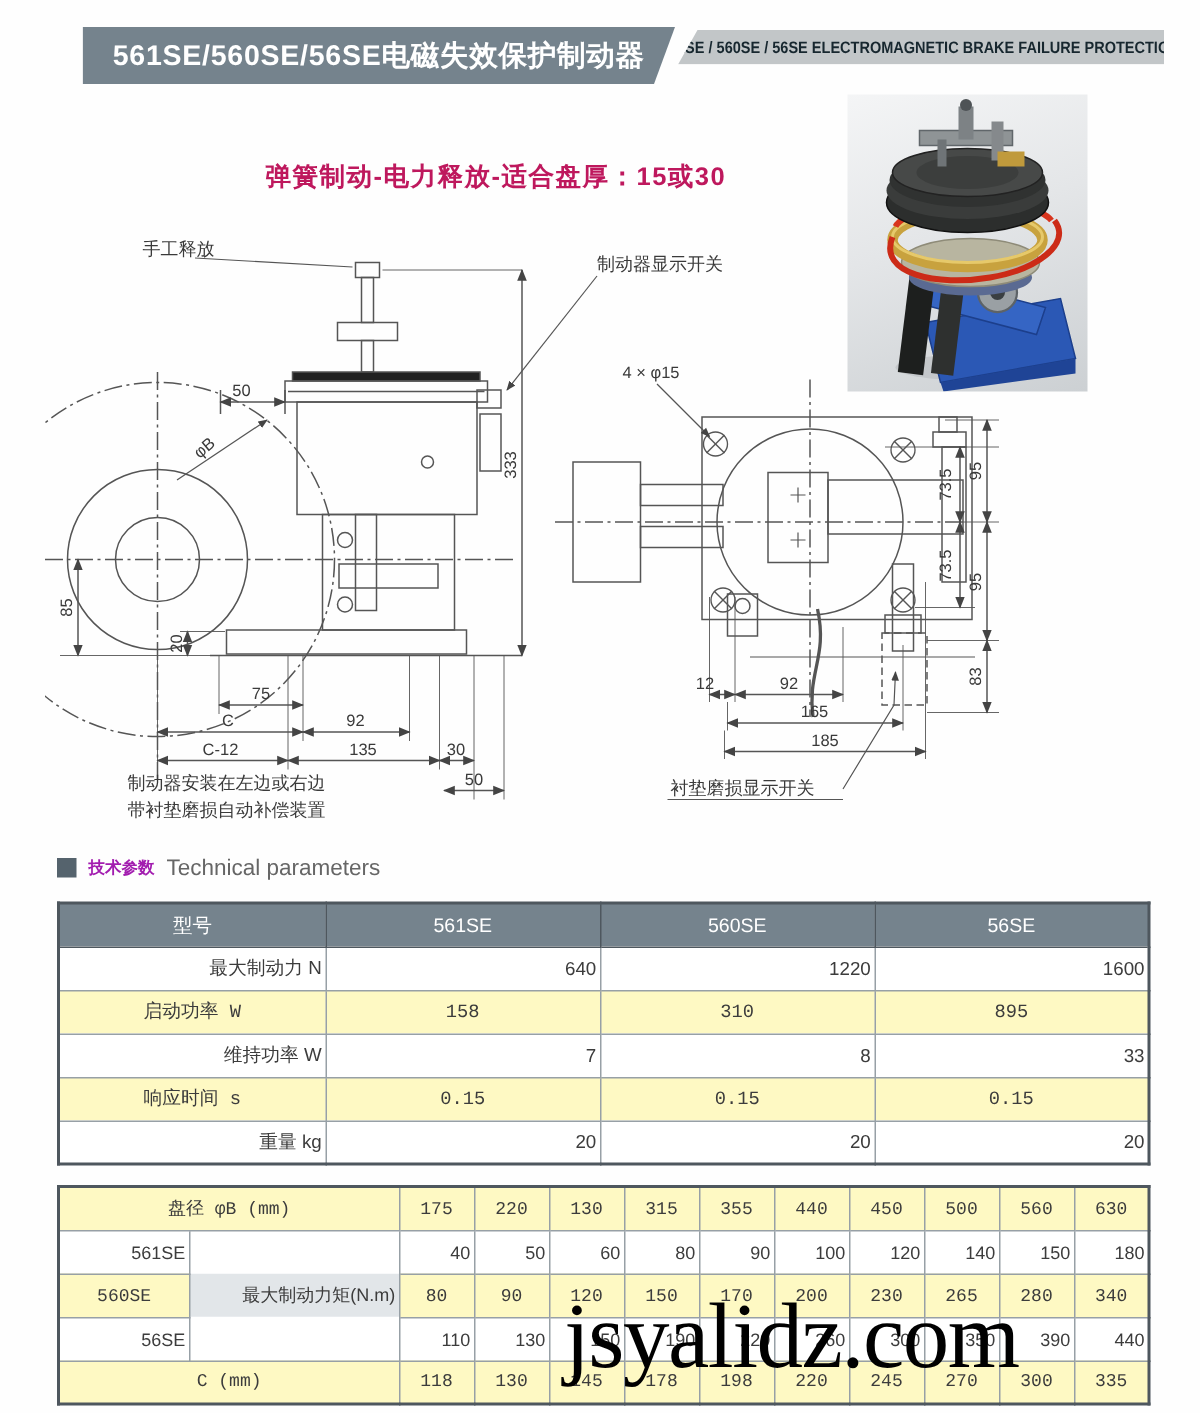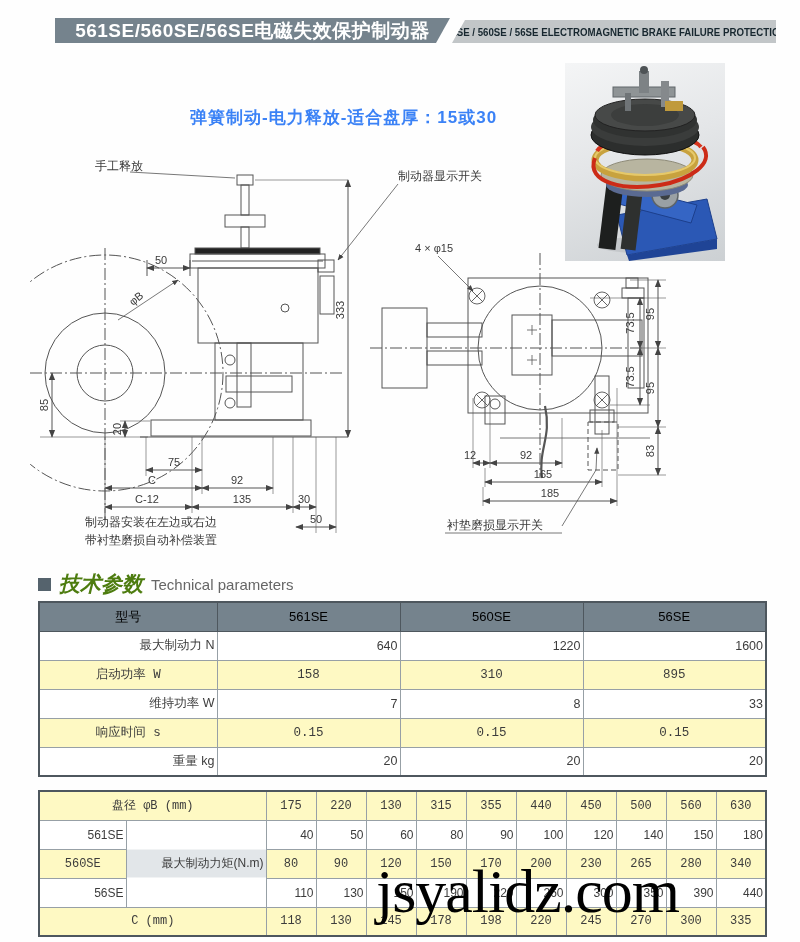--- a/index.html
+++ b/index.html
@@ -1,61 +1,61 @@
 <!DOCTYPE html>
 <html><head>
 <meta charset="utf-8">
 <style>
   * { margin:0; padding:0; box-sizing:border-box; }
   body { background:#fff; font-family:"Liberation Sans", sans-serif; }
   #page { position:relative; width:800px; height:942px; background:#fefefe; overflow:hidden; }
 
   
   .hdr-left {
-    position:absolute; left:55px; top:18px; width:395px; height:25px;
+    position:absolute; left:55px; top:18px; width:395px; height:38px;
     background:#75838d; color:#fff; font-size:19px; font-weight:bold;
     display:flex; align-items:center; justify-content:center;
     clip-path:polygon(0 0,100% 0,calc(100% - 14px) 100%,0 100%);
     letter-spacing:0.5px;
   }
   .hdr-right {
     position:absolute; left:452px; top:20px; width:324px; height:23px;
     background:#c2c6c8; color:#17272f; font-size:11px; font-weight:bold;
     display:flex; align-items:center; justify-content:center;
     clip-path:polygon(13px 0,100% 0,100% 100%,0 100%);
   }
   .hdr-right span { transform:scaleX(0.88); white-space:nowrap; }
 
   
   .photo {
     position:absolute; left:565px; top:63px; width:160px; height:198px;
     background:linear-gradient(160deg,#f4f5f6 0%,#e4e6e8 45%,#ccd0d3 100%);
   }
 
   .draw-title {
-    position:absolute; left:190px; top:106px; font-size:17px; font-weight:bold; color:#3b82f6;
+    position:absolute; left:177px; top:106px; font-size:17px; font-weight:bold; color:#be185d;
     letter-spacing:1px;
   }
 
   .drawing-svg { position:absolute; left:30px; top:148px; }
   .drawing-svg text { font-family:"Liberation Sans", sans-serif; fill:#3a3a3a; }
   .dim { font-size:11px; }
   .lbl { font-size:12px; }
 
   
   .section-hdr { position:absolute; left:38px; top:570px; display:flex; align-items:center; }
   .section-sq { width:13px; height:13px; background:#55636d; margin-right:8px; }
-  .section-cn { font-size:21px; font-weight:bold; color:#4d7c0f;font-style:italic; }
+  .section-cn { font-size:11px; font-weight:bold; color:#a21caf; }
   .section-en { font-size:15px; color:#666; margin-left:8px; }
 
   table { border-collapse:collapse; table-layout:fixed; position:absolute; background:#fff; }
   td { border:1px solid #97a0a6; text-align:center; font-size:12.5px; color:#3c3c3c; height:29px; padding:0 2px; }
   .t1 { left:38px; top:601px; width:727px; border:2px solid #4e575e; }
   .t2 { left:38px; top:790px; width:727px; border:2px solid #4e575e; }
-  .th-row td { background:#75838d; color:#000000; border-color:#4e575e; font-size:13px; }
+  .th-row td { background:#75838d; color:#ffffff; border-color:#4e575e; font-size:13px; }
   .stripe td { background:#fef9c3;font-family:Liberation Mono, monospace; }
   .plain td { background:#ffffff;text-align:right; }
   td.torque-merged {
     background:linear-gradient(to bottom,#ffffff 0 33.4%,#e2e6e9 33.4% 66.7%,#ffffff 66.7% 100%);
     font-size:12.5px;
     padding-left:32px;
   }
   .t2 td { font-size:12px; }
 
   .watermark {

